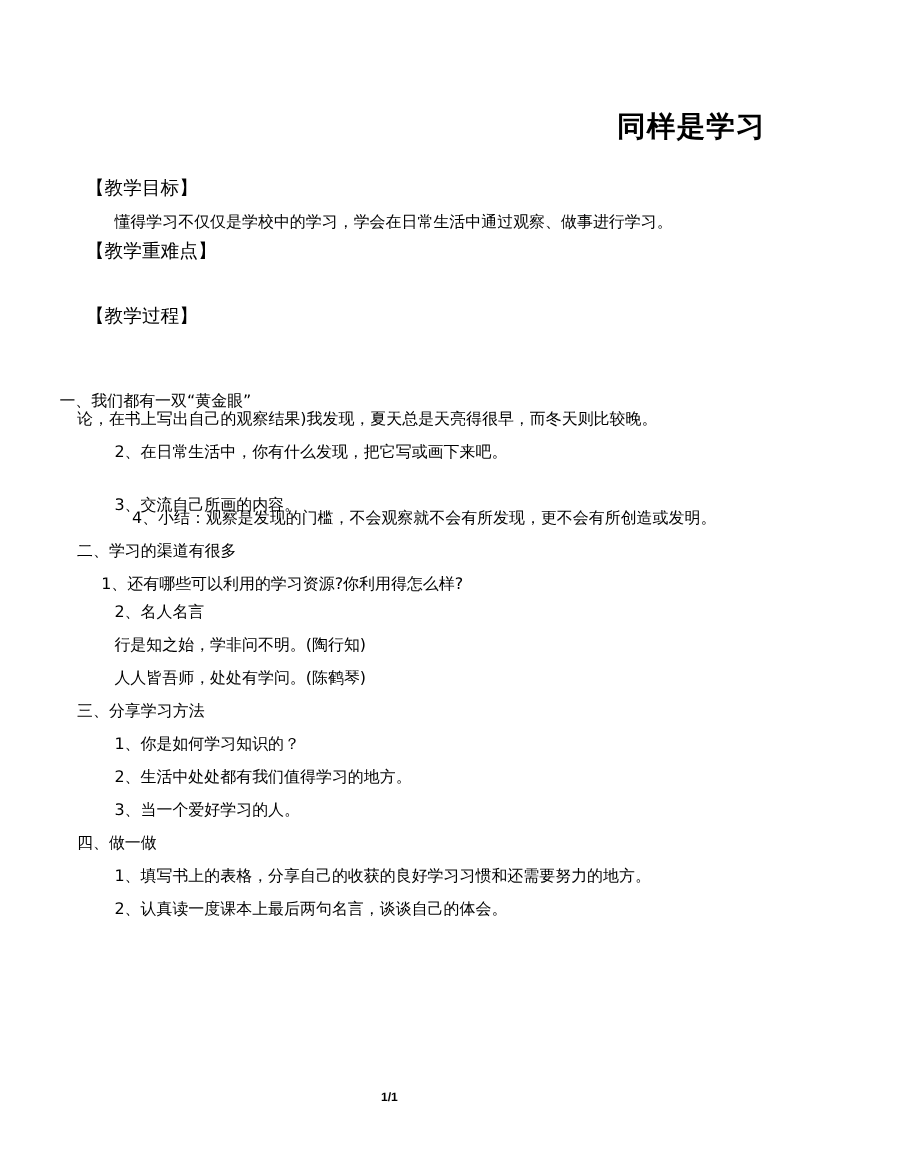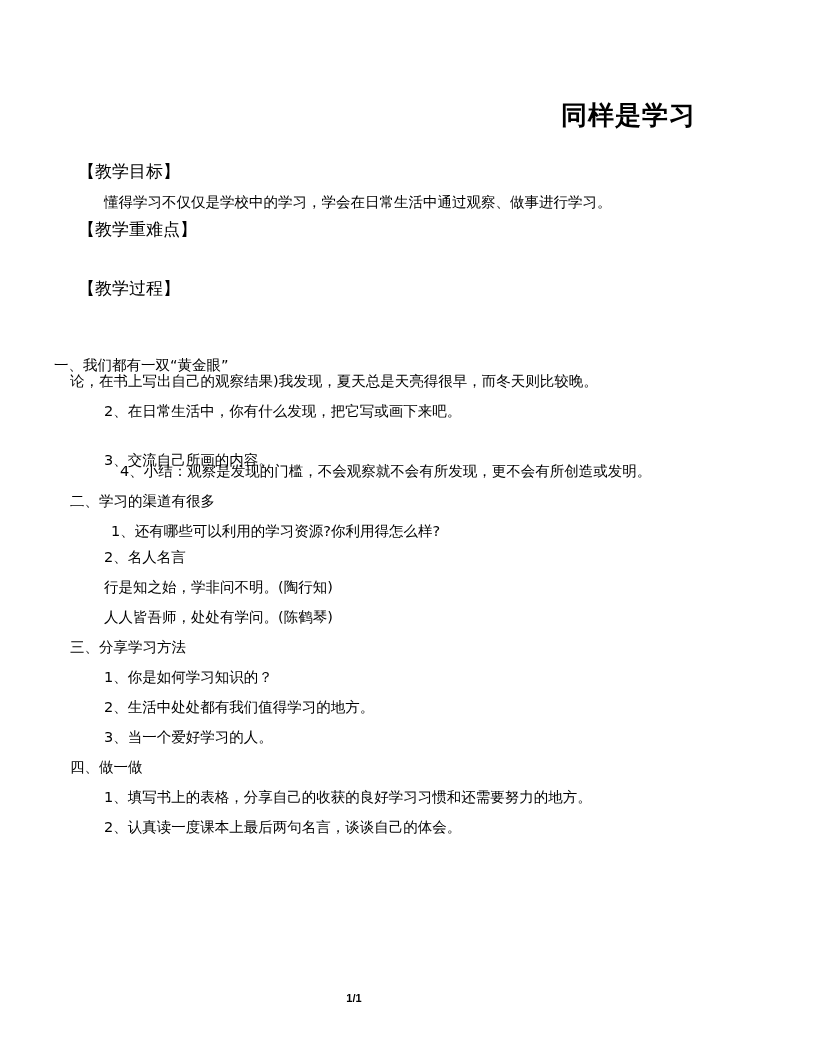--- a/index.html
+++ b/index.html
@@ -64,21 +64,21 @@
 
   <div class="line heading" style="left:78px; top:277px;">【教学过程】</div>
 
   <div class="line" style="left:54px; top:311px;margin-top:44px;">一、我们都有一双“黄金眼”</div>
   <div class="line" style="left:70px; top:371px;">论，在书上写出自己的观察结果)我发现，夏天总是天亮得很早，而冬天则比较晚。</div>
   <div class="line" style="left:104px; top:401px;">2、在日常生活中，你有什么发现，把它写或画下来吧。</div>
   <div class="line" style="left:104px; top:450px;">3、交流自己所画的内容。</div>
   <div class="line" style="left:104px; top:461px;margin-left:16px;">4、小结：观察是发现的门槛，不会观察就不会有所发现，更不会有所创造或发明。</div>
 
   <div class="line" style="left:70px; top:491px;">二、学习的渠道有很多</div>
-  <div class="line" style="left:111px; top:521px;">1、还有哪些可以利用的学习资源?你利用得怎么样?</div>
+  <div class="line" style="left:92px; top:521px;">1、还有哪些可以利用的学习资源?你利用得怎么样?</div>
   <div class="line" style="left:104px; top:547px;">2、名人名言</div>
   <div class="line" style="left:104px; top:577px;">行是知之始，学非问不明。(陶行知)</div>
   <div class="line" style="left:104px; top:607px;">人人皆吾师，处处有学问。(陈鹤琴)</div>
 
   <div class="line" style="left:70px; top:637px;">三、分享学习方法</div>
   <div class="line" style="left:104px; top:667px;">1、你是如何学习知识的？</div>
   <div class="line" style="left:104px; top:697px;">2、生活中处处都有我们值得学习的地方。</div>
   <div class="line" style="left:104px; top:727px;">3、当一个爱好学习的人。</div>
 
   <div class="line" style="left:70px; top:757px;">四、做一做</div>

